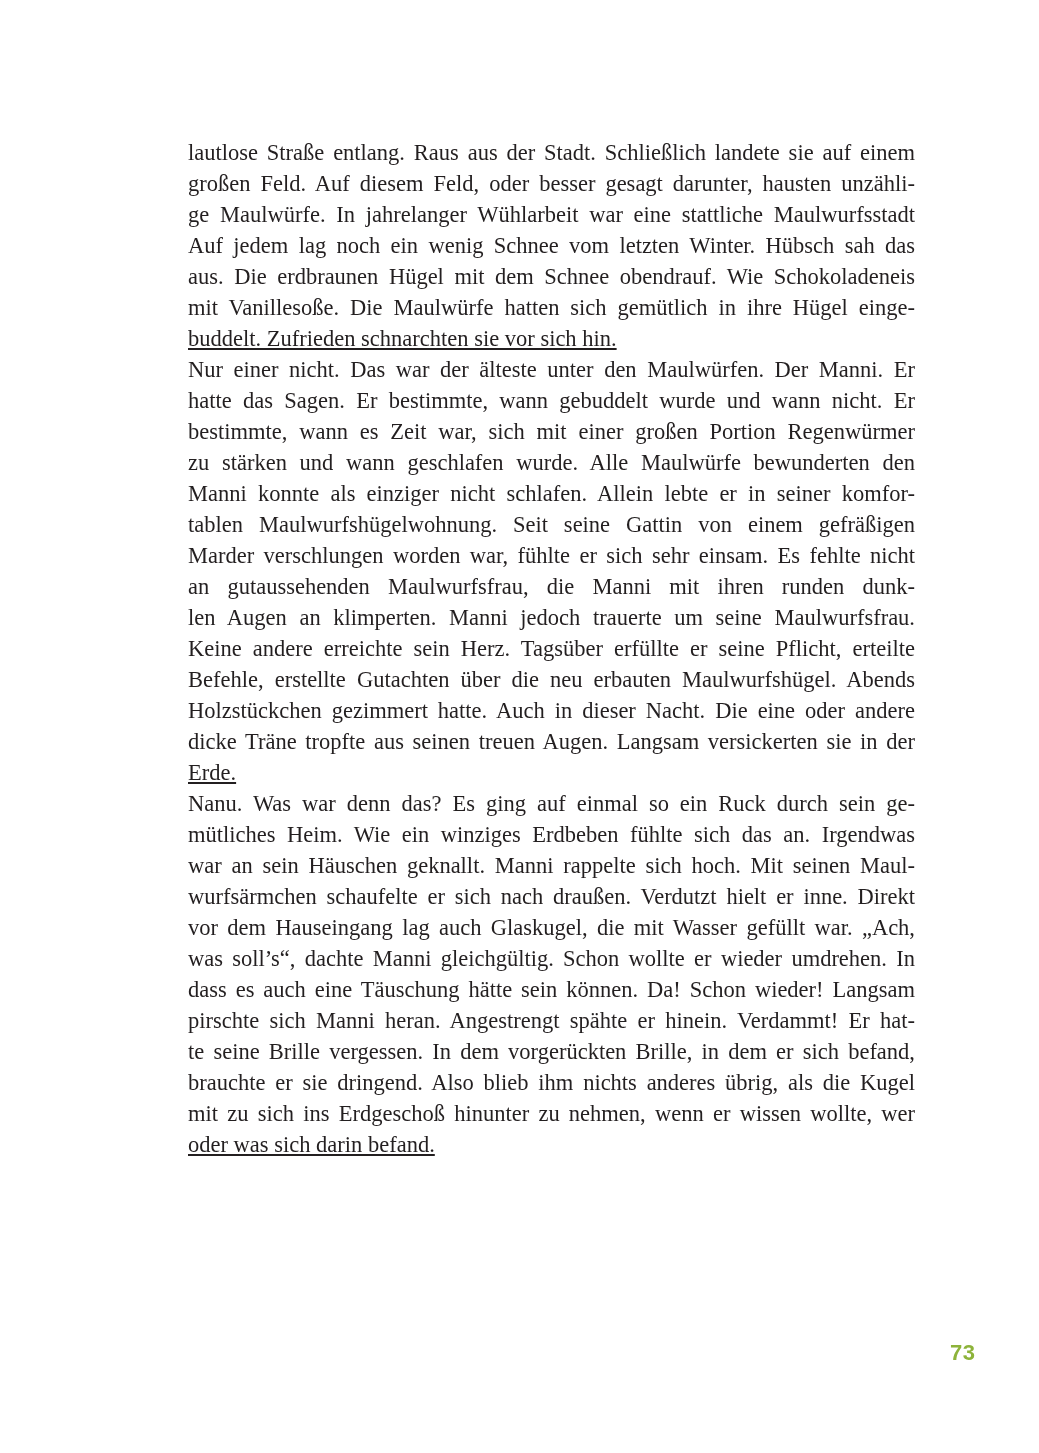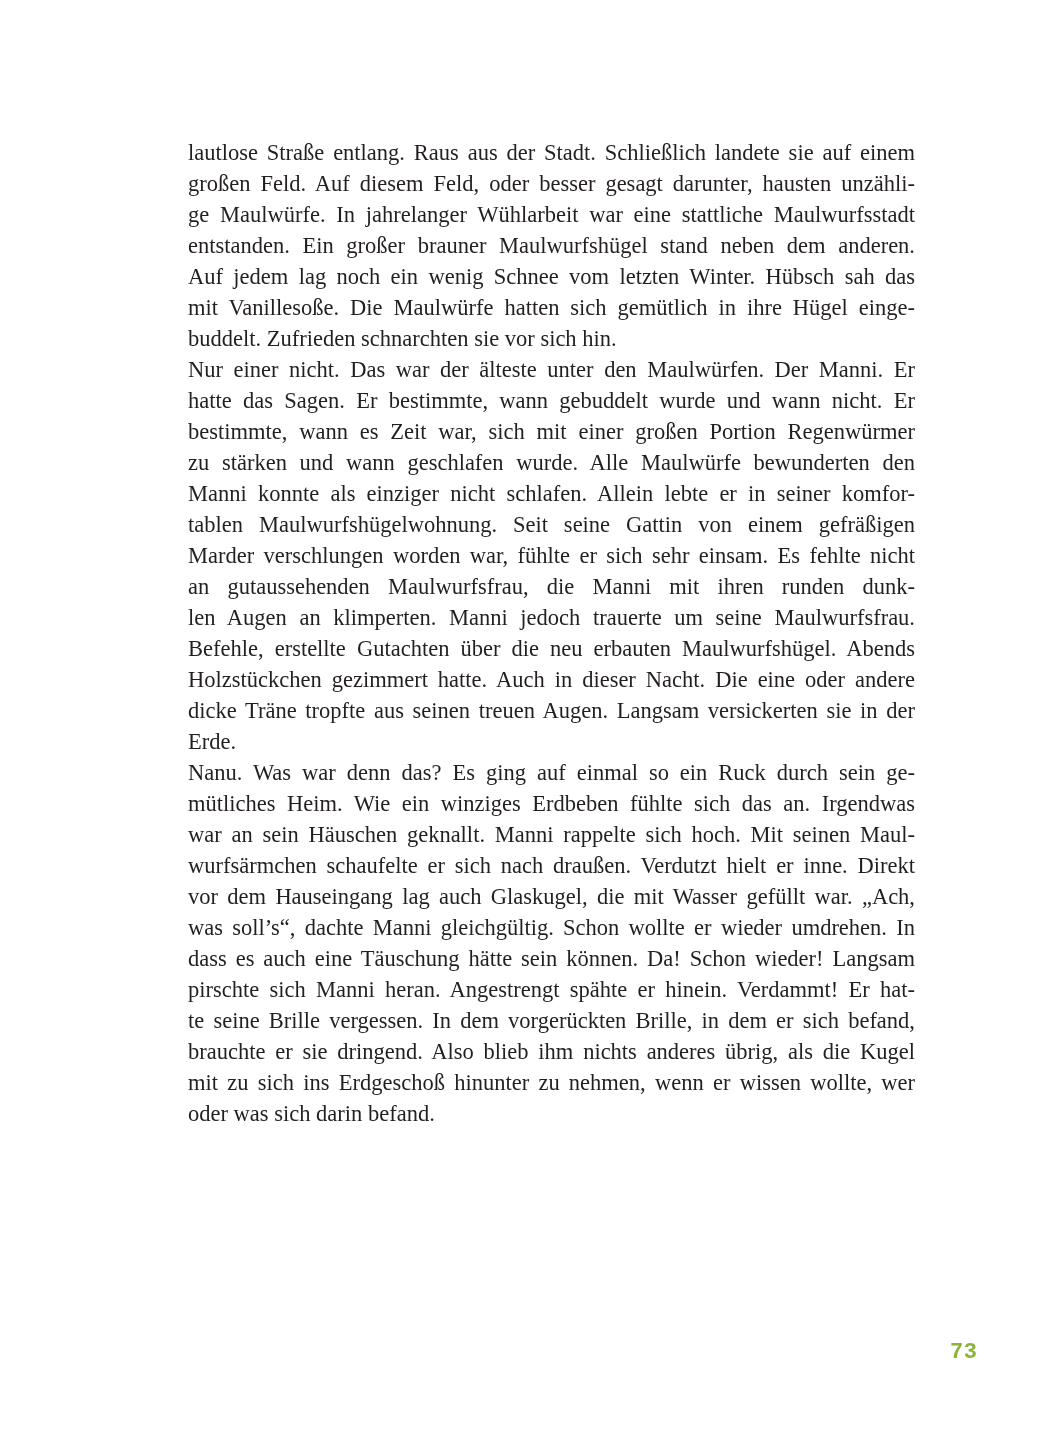--- a/index.html
+++ b/index.html
@@ -33,61 +33,63 @@
     .line {
       display: block;
       white-space: nowrap;
       text-align: justify;
       text-align-last: justify;
       height: 31px;
       overflow: visible;
     }
     .line.last {
       text-align-last: left;
+      text-decoration: underline;
     }
     .page-number {
       position: absolute;
       left: 934px;
       top: 1340px;
-      font-family: Liberation Mono, monospace;
+      font-family: Liberation Sans, sans-serif;
       font-weight: bold;
       font-size: 22px;
       color: #8db33a;
       letter-spacing: 0.5px;
     }
   </style>
 </head>
 <body>
 
 <div class="page">
   <div class="text-block">
 
     <div>
       <span class="line">lautlose Straße entlang. Raus aus der Stadt. Schließlich landete sie auf einem</span>
       <span class="line">großen Feld. Auf diesem Feld, oder besser gesagt darunter, hausten unzähli-</span>
       <span class="line">ge Maulwürfe. In jahrelanger Wühlarbeit war eine stattliche Maulwurfsstadt</span>
-      <span class="line">entstanden. Ein großer brauner Maulwurfshügel stand neben dem anderen.</span>
       <span class="line">Auf jedem lag noch ein wenig Schnee vom letzten Winter. Hübsch sah das</span>
+      <span class="line">aus. Die erdbraunen Hügel mit dem Schnee obendrauf. Wie Schokoladeneis</span>
       <span class="line">mit Vanillesoße. Die Maulwürfe hatten sich gemütlich in ihre Hügel einge-</span>
       <span class="line last">buddelt. Zufrieden schnarchten sie vor sich hin.</span>
     </div>
 
     <div>
       <span class="line">Nur einer nicht. Das war der älteste unter den Maulwürfen. Der Manni. Er</span>
       <span class="line">hatte das Sagen. Er bestimmte, wann gebuddelt wurde und wann nicht. Er</span>
       <span class="line">bestimmte, wann es Zeit war, sich mit einer großen Portion Regenwürmer</span>
       <span class="line">zu stärken und wann geschlafen wurde. Alle Maulwürfe bewunderten den</span>
     </div>
 
     <div>
       <span class="line">Manni konnte als einziger nicht schlafen. Allein lebte er in seiner komfor-</span>
       <span class="line">tablen Maulwurfshügelwohnung. Seit seine Gattin von einem gefräßigen</span>
       <span class="line">Marder verschlungen worden war, fühlte er sich sehr einsam. Es fehlte nicht</span>
       <span class="line">an gutaussehenden Maulwurfsfrau, die Manni mit ihren runden dunk-</span>
       <span class="line">len Augen an klimperten. Manni jedoch trauerte um seine Maulwurfsfrau.</span>
+      <span class="line">Keine andere erreichte sein Herz. Tagsüber erfüllte er seine Pflicht, erteilte</span>
       <span class="line">Befehle, erstellte Gutachten über die neu erbauten Maulwurfshügel. Abends</span>
       <span class="line">Holzstückchen gezimmert hatte. Auch in dieser Nacht. Die eine oder andere</span>
       <span class="line">dicke Träne tropfte aus seinen treuen Augen. Langsam versickerten sie in der</span>
       <span class="line last">Erde.</span>
     </div>
 
     <div>
       <span class="line">Nanu. Was war denn das? Es ging auf einmal so ein Ruck durch sein ge-</span>
       <span class="line">mütliches Heim. Wie ein winziges Erdbeben fühlte sich das an. Irgendwas</span>
       <span class="line">war an sein Häuschen geknallt. Manni rappelte sich hoch. Mit seinen Maul-</span>

